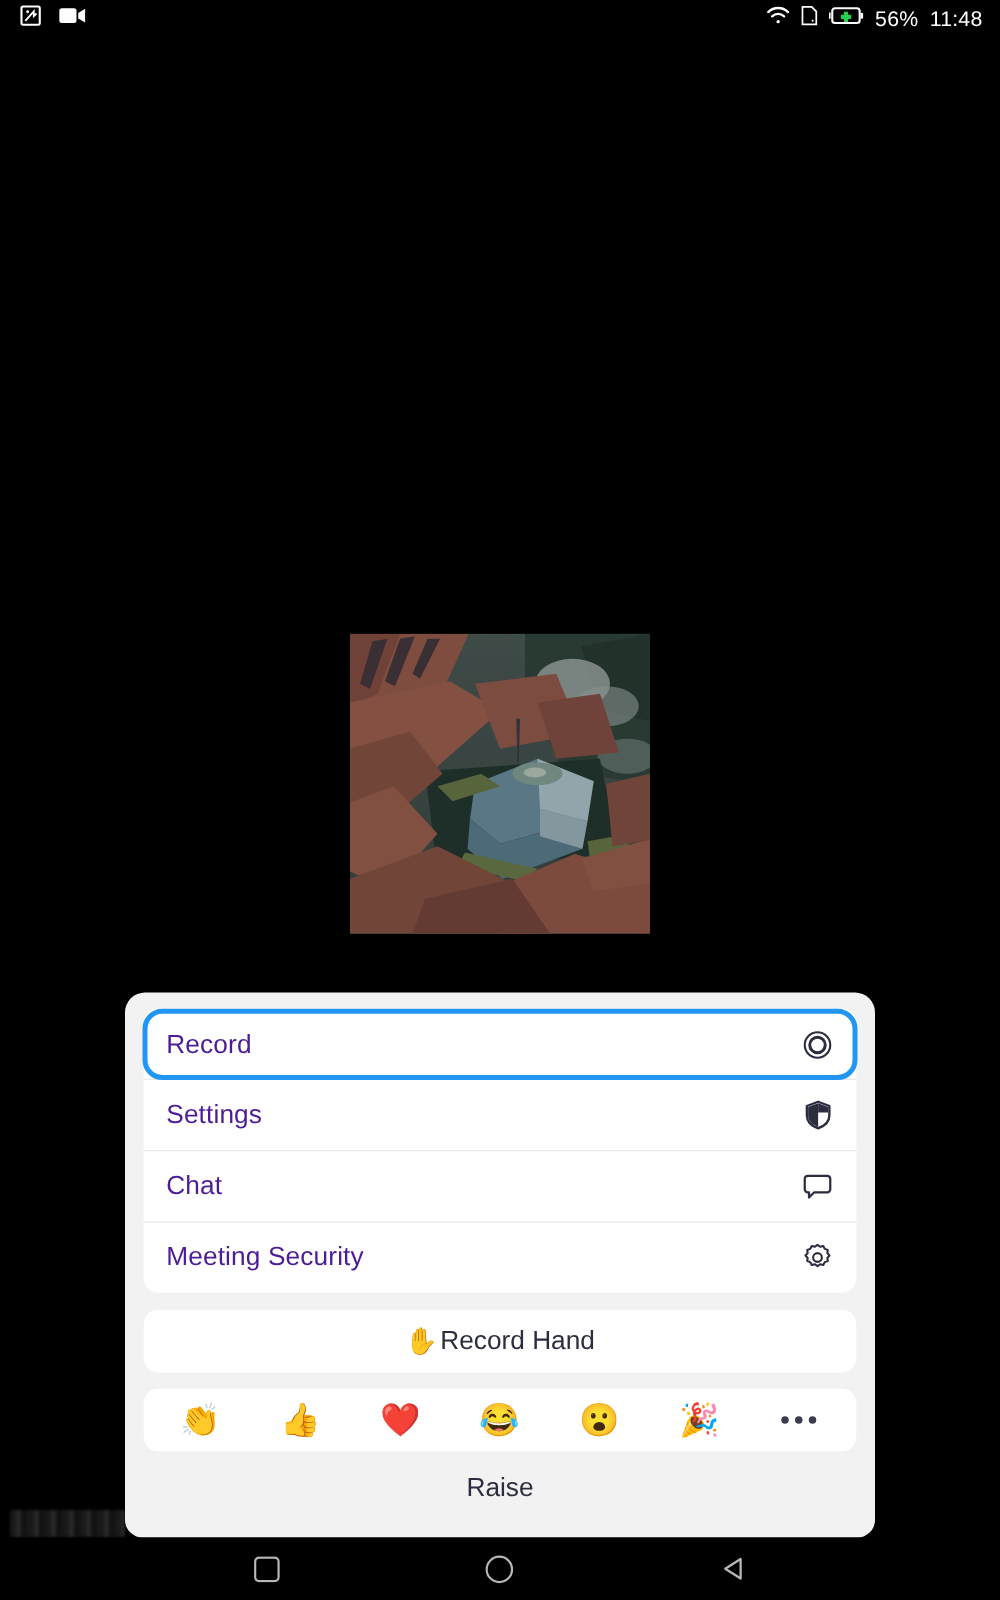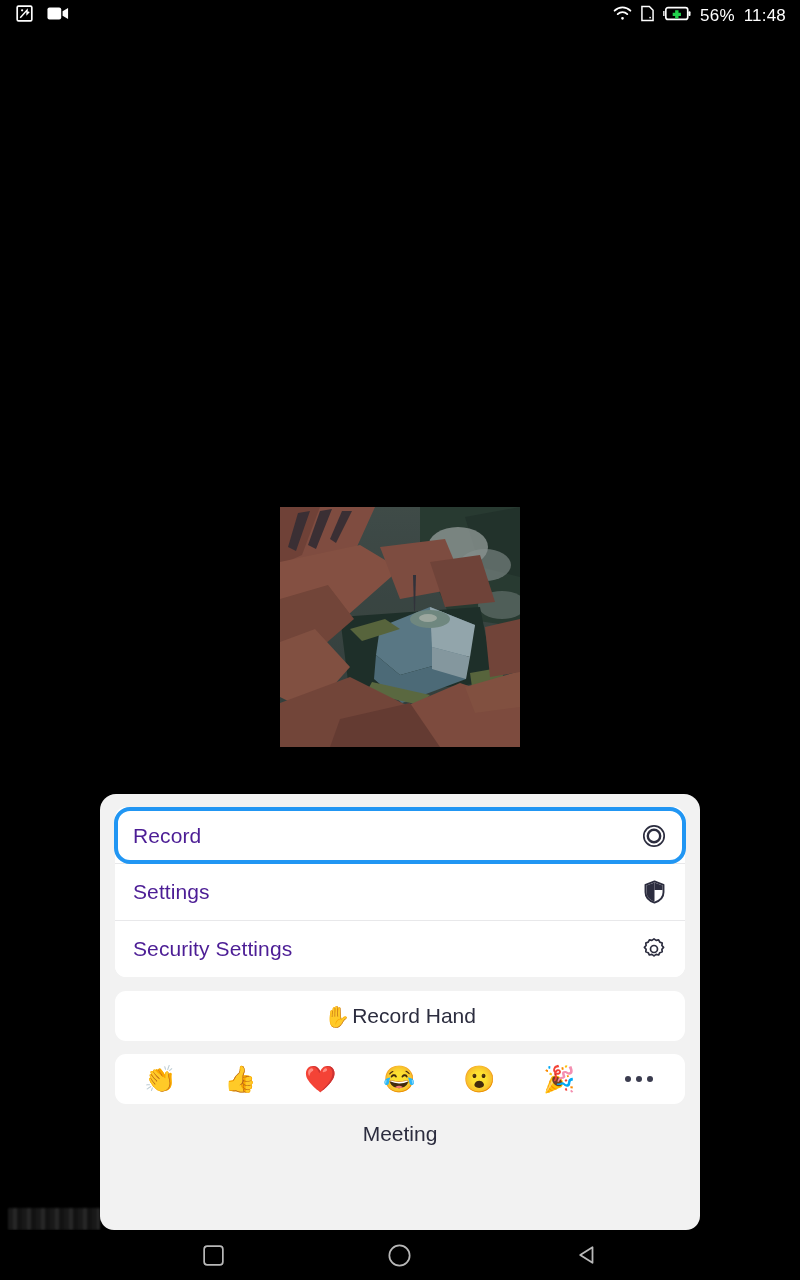--- a/index.html
+++ b/index.html
@@ -279,23 +279,31 @@
         <span class="menu-ico">
           <svg width="23" height="24" viewBox="0 0 22 24">
             <path d="M11 1.4 L20 4.8 v7.4 c0 5.4 -4.2 8.8 -9 10.4 c-4.8 -1.6 -9 -5 -9 -10.4 V4.8 Z" fill="none" stroke="#2c2d3f" stroke-width="1.9" stroke-linejoin="round"></path>
             <path d="M11 2.6 L19 5.6 v6.6 c0 4.8 -3.6 7.8 -8 9.3 Z" fill="#2c2d3f" opacity="0"></path>
             <path d="M11 2.6 L3 5.6 v6.6 c0 4.8 3.6 7.8 8 9.3 Z" fill="#2c2d3f"></path>
             <path d="M11 2.6 L19 5.6 v4.3 H11 Z" fill="#2c2d3f"></path>
           </svg>
         </span>
       </div>
 
-
       <div class="menu-row">
-        <span class="menu-label">Security Settings</span>
+        <span class="menu-label">Chat</span>
+        <span class="menu-ico">
+          <svg width="24" height="24" viewBox="0 0 24 24">
+            <path d="M4.2 3.6 h15.6 a2.4 2.4 0 0 1 2.4 2.4 v8.4 a2.4 2.4 0 0 1 -2.4 2.4 H9.4 L5.2 21 v-4.2 h-1 a2.4 2.4 0 0 1 -2.4 -2.4 V6 A2.4 2.4 0 0 1 4.2 3.6 Z" fill="none" stroke="#2c2d3f" stroke-width="1.8" stroke-linejoin="round"></path>
+          </svg>
+        </span>
+      </div>
+
+      <div class="menu-row">
+        <span class="menu-label">Meeting Security</span>
         <span class="menu-ico">
           <svg width="24" height="24" viewBox="0 0 24 24">
             <path d="M12 1.9 l2.1 1.5 2.5 -.6 1.2 2.3 2.4 .9 -.3 2.5 1.7 1.9 -1.7 1.9 .3 2.5 -2.4 .9 -1.2 2.3 -2.5 -.6 -2.1 1.5 -2.1 -1.5 -2.5 .6 -1.2 -2.3 -2.4 -.9 .3 -2.5 L2.4 10.4 4.1 8.5 3.8 6 6.2 5.1 7.4 2.8 9.9 3.4 Z" fill="none" stroke="#2c2d3f" stroke-width="1.7" stroke-linejoin="round"></path>
             <circle cx="12" cy="12" r="3.5" fill="none" stroke="#2c2d3f" stroke-width="1.7"></circle>
           </svg>
         </span>
       </div>
 
     </div>
 
@@ -312,21 +320,21 @@
       <span class="reaction">😮</span>
       <span class="reaction">🎉</span>
       <span id="more-reactions">
         <i></i>
           <i></i>
           <i></i>
       </span>
     </div>
 
     <div id="cancel-btn">
-      <span>Meeting</span>
+      <span>Raise</span>
     </div>
 
   </div>
 
   <div id="navbar">
     <span class="nav-btn">
       <svg width="21" height="21" viewBox="0 0 22 22">
         <rect x="1.2" y="1.2" width="19.6" height="19.6" rx="3.2" fill="none" stroke="#b8b8b8" stroke-width="1.8"></rect>
       </svg>
     </span>

